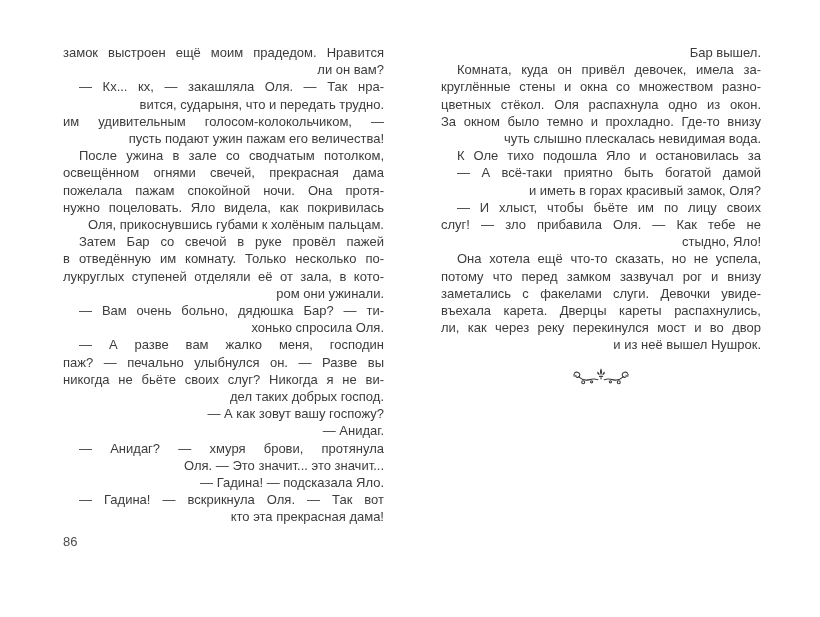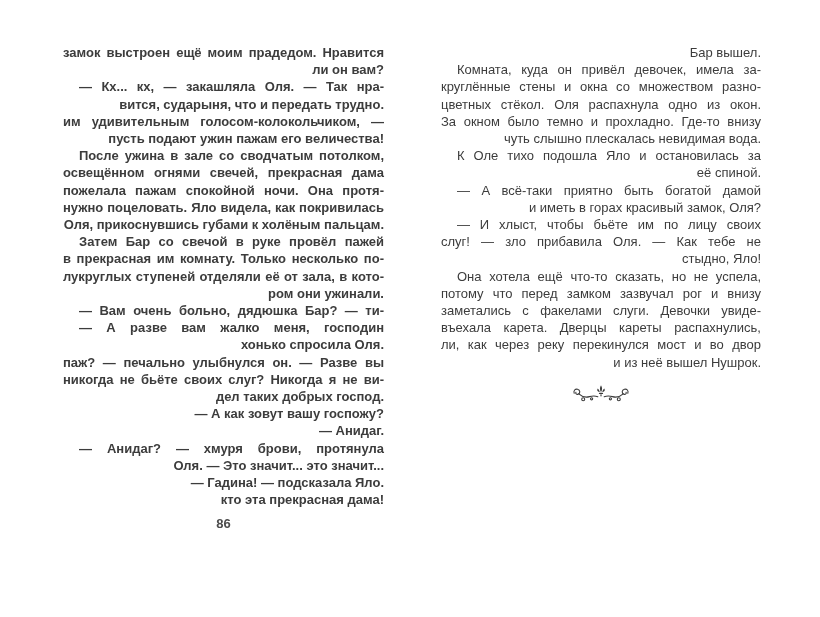--- a/index.html
+++ b/index.html
@@ -14,40 +14,40 @@
     overflow: hidden;
     font-family: "Liberation Sans", "DejaVu Sans", sans-serif;
     --text-color: #3c3c3c;
     --pagenum-color: #4c4c4c;
     --ornament-color: #3c3c3c;
   }
   .page-col {
     position: absolute;
     top: 44px;
   }
-  .page-col.left  { left: 63px;  width: 321px; font-weight: bold; }
+  .page-col.left  { left: 63px;  width: 321px; }
   .page-col.right { left: 441px; width: 320px; }
 
   .line {
     font-size: 13px;
     line-height: 17.2px;
     color: var(--text-color);
     text-align: right;
     white-space: normal;
   }
   .line.just {
     text-align: justify;
     text-align-last: justify;
   }
   .line.indent {
     text-indent: 16px;
   }
   .pagenum {
     margin-top: 8px;
-    text-align: center;
+    text-align: left;
     font-size: 13px;
     line-height: 16px;
     color: var(--pagenum-color);
   }
   .ornament {
     margin-top: 13px;
     text-align: center;
     color: var(--ornament-color);
   }
   .ornament svg { display: inline-block; vertical-align: top; }
@@ -62,49 +62,49 @@
       <div class="line indent just">— Кх... кх, — закашляла Оля. — Так нра-</div>
       <div class="line">вится, сударыня, что и передать трудно.</div>
       <div class="line just">им удивительным голосом-колокольчиком, —</div>
       <div class="line">пусть подают ужин пажам его величества!</div>
       <div class="line indent just">После ужина в зале со сводчатым потолком,</div>
       <div class="line just">освещённом огнями свечей, прекрасная дама</div>
       <div class="line just">пожелала пажам спокойной ночи. Она протя-</div>
       <div class="line just">нужно поцеловать. Яло видела, как покривилась</div>
       <div class="line">Оля, прикоснувшись губами к холёным пальцам.</div>
       <div class="line indent just">Затем Бар со свечой в руке провёл пажей</div>
-      <div class="line just">в прекрасная им комнату. Только несколько по-</div>
+      <div class="line just">в отведённую им комнату. Только несколько по-</div>
       <div class="line just">лукруглых ступеней отделяли её от зала, в кото-</div>
       <div class="line">ром они ужинали.</div>
       <div class="line indent just">— Вам очень больно, дядюшка Бар? — ти-</div>
+      <div class="line">хонько спросила Оля.</div>
       <div class="line indent just">— А разве вам жалко меня, господин</div>
-      <div class="line">хонько спросила Оля.</div>
       <div class="line just">паж? — печально улыбнулся он. — Разве вы</div>
       <div class="line just">никогда не бьёте своих слуг? Никогда я не ви-</div>
       <div class="line">дел таких добрых господ.</div>
       <div class="line indent">— А как зовут вашу госпожу?</div>
       <div class="line indent">— Анидаг.</div>
       <div class="line indent just">— Анидаг? — хмуря брови, протянула</div>
       <div class="line">Оля. — Это значит... это значит...</div>
       <div class="line indent">— Гадина! — подсказала Яло.</div>
+      <div class="line indent just">— Гадина! — вскрикнула Оля. — Так вот</div>
       <div class="line">кто эта прекрасная дама!</div>
     </div>
   <div class="pagenum">86</div>
 </div>
 
 <div class="page-col right">
   <div>
       <div class="line indent">Бар вышел.</div>
       <div class="line indent just">Комната, куда он привёл девочек, имела за-</div>
       <div class="line just">круглённые стены и окна со множеством разно-</div>
       <div class="line just">цветных стёкол. Оля распахнула одно из окон.</div>
       <div class="line just">За окном было темно и прохладно. Где-то внизу</div>
       <div class="line">чуть слышно плескалась невидимая вода.</div>
       <div class="line indent just">К Оле тихо подошла Яло и остановилась за</div>
-      <div class="line">её спиной.</div>
       <div class="line indent just">— А всё-таки приятно быть богатой дамой</div>
       <div class="line">и иметь в горах красивый замок, Оля?</div>
       <div class="line indent just">— И хлыст, чтобы бьёте им по лицу своих</div>
       <div class="line just">слуг! — зло прибавила Оля. — Как тебе не</div>
       <div class="line">стыдно, Яло!</div>
       <div class="line indent just">Она хотела ещё что-то сказать, но не успела,</div>
       <div class="line just">потому что перед замком зазвучал рог и внизу</div>
       <div class="line just">заметались с факелами слуги. Девочки увиде-</div>
       <div class="line just">въехала карета. Дверцы кареты распахнулись,</div>
       <div class="line just">ли, как через реку перекинулся мост и во двор</div>

